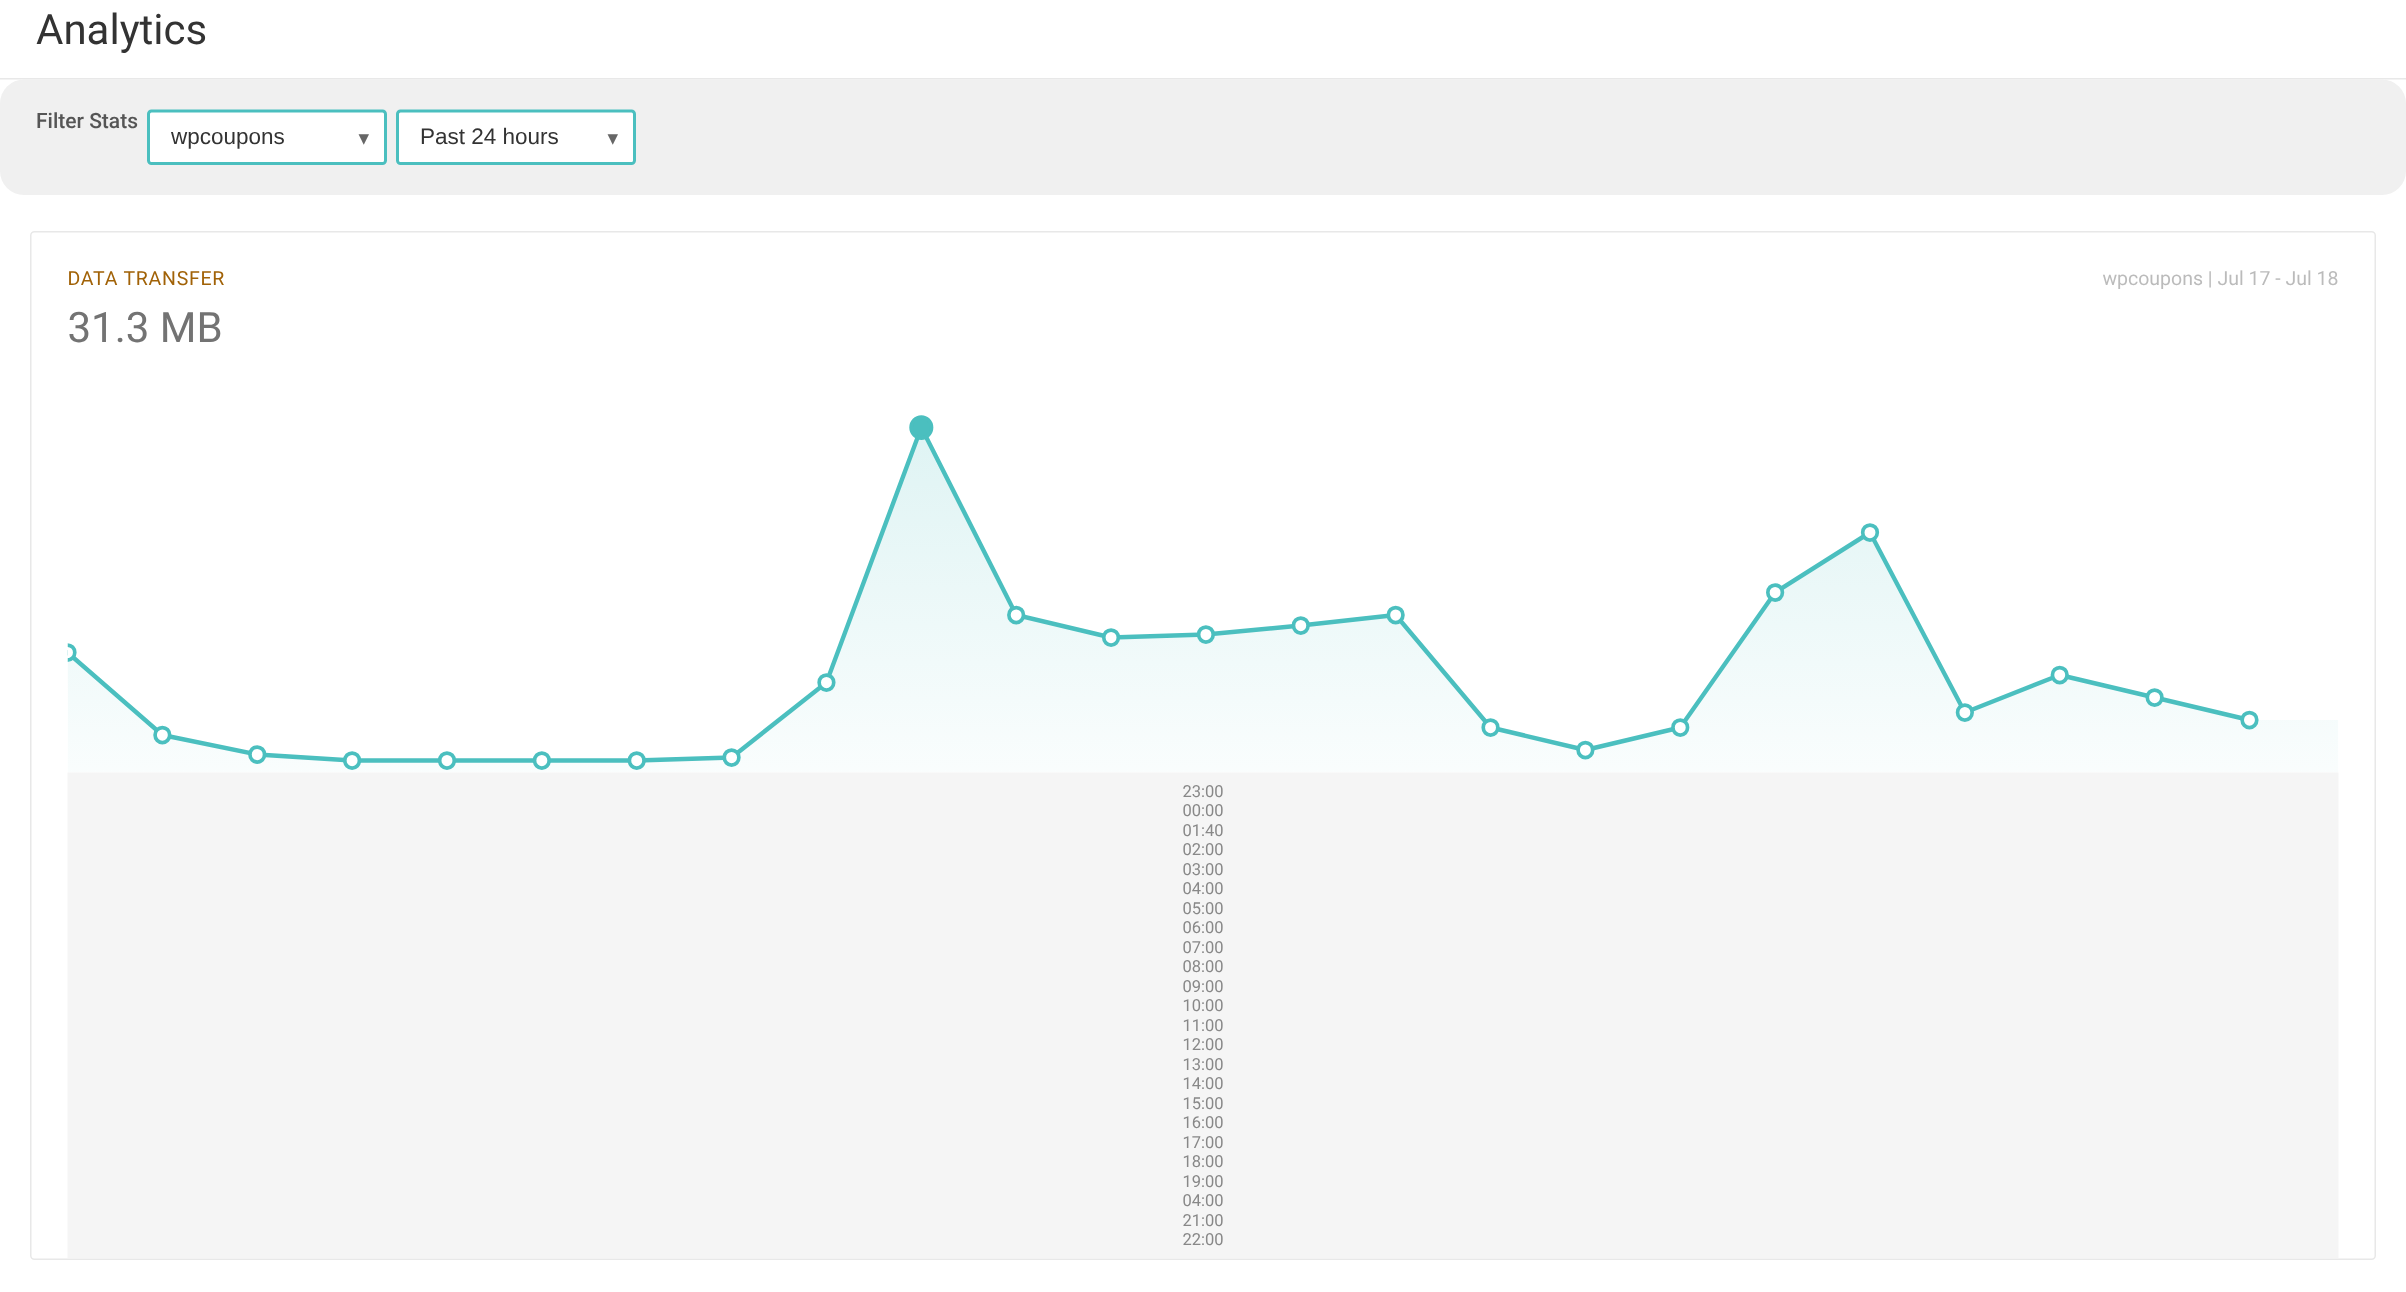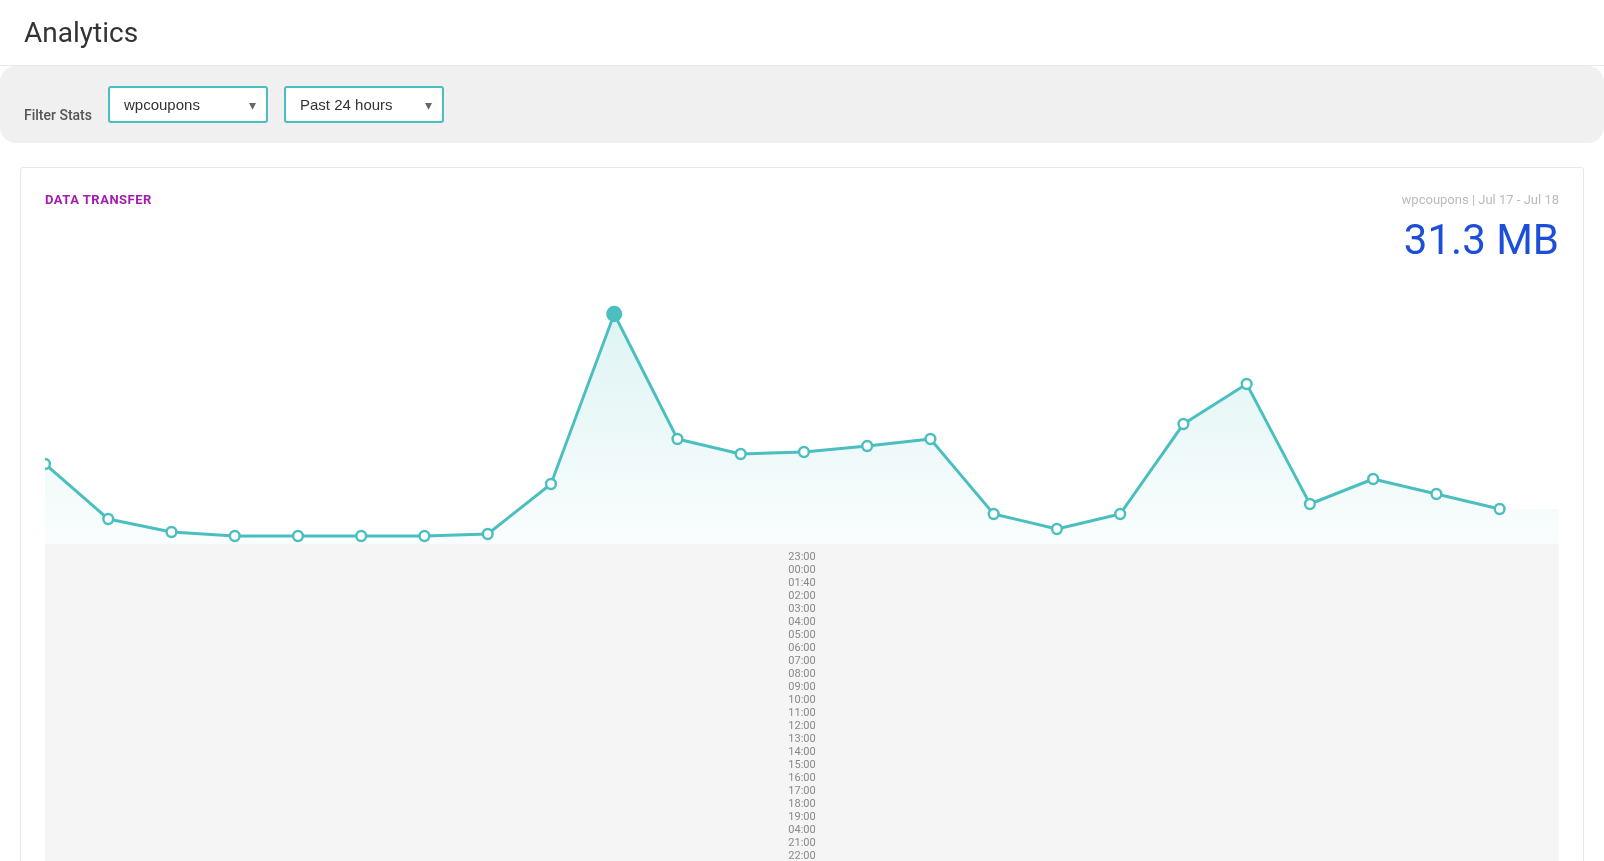--- a/index.html
+++ b/index.html
@@ -2,35 +2,35 @@
 <html><head>
   <meta charset="utf-8">
   <style>
     * { box-sizing: border-box; margin: 0; padding: 0; }
     body {
       font-family: -apple-system, BlinkMacSystemFont, 'Segoe UI', Roboto, sans-serif;
       background: #fff;
       color: #333;
     }
     .page-header {
-      padding: 16px 24px 16px;
+      padding: 3px 24px 16px;
       background: #fff;
       border-bottom: 1px solid #e8e8e8;
     }
     .page-title {
       font-size: 28px;
       font-weight: 400;
       color: #333;
     }
     .filter-bar {
       background: #f0f0f0;
       padding: 20px 24px;
       display: flex;
-      align-items: flex-end;
-      gap: 16px;
+      align-items: flex-start;
+      gap: 6px;
       border-radius: 16px;
     }
     .filter-label {
       font-size: 14px;
       color: #555;
       font-weight: 500;
     }
     .filter-select {
       appearance: none;
       -webkit-appearance: none;
@@ -68,37 +68,36 @@
       overflow: hidden;
     }
     .chart-header {
       display: flex;
       justify-content: space-between;
       align-items: flex-start;
       margin-bottom: 4px;
     }
     .chart-label {
       font-size: 13px;
-      font-weight: 700;
-      color: #a21caf;
+      font-weight: 400;
+      color: #a16207;
       letter-spacing: 0.5px;
       text-transform: uppercase;
     }
     .chart-meta {
       font-size: 13px;
       color: #bbb;
       margin-left: 12px;
     }
     .chart-value {
-      font-size: 42px;
+      font-size: 28px;
       font-weight: 400;
-      color: #1d4ed8;
+      color: #737373;
       margin: 8px 0 0 0;
       padding-bottom: 20px;
-      text-align: right;
     }
     .chart-area {
       width: 100%;
       overflow: hidden;
     }
     svg.line-chart {
       display: block;
       width: 100%;
     }
     .x-axis-labels {

